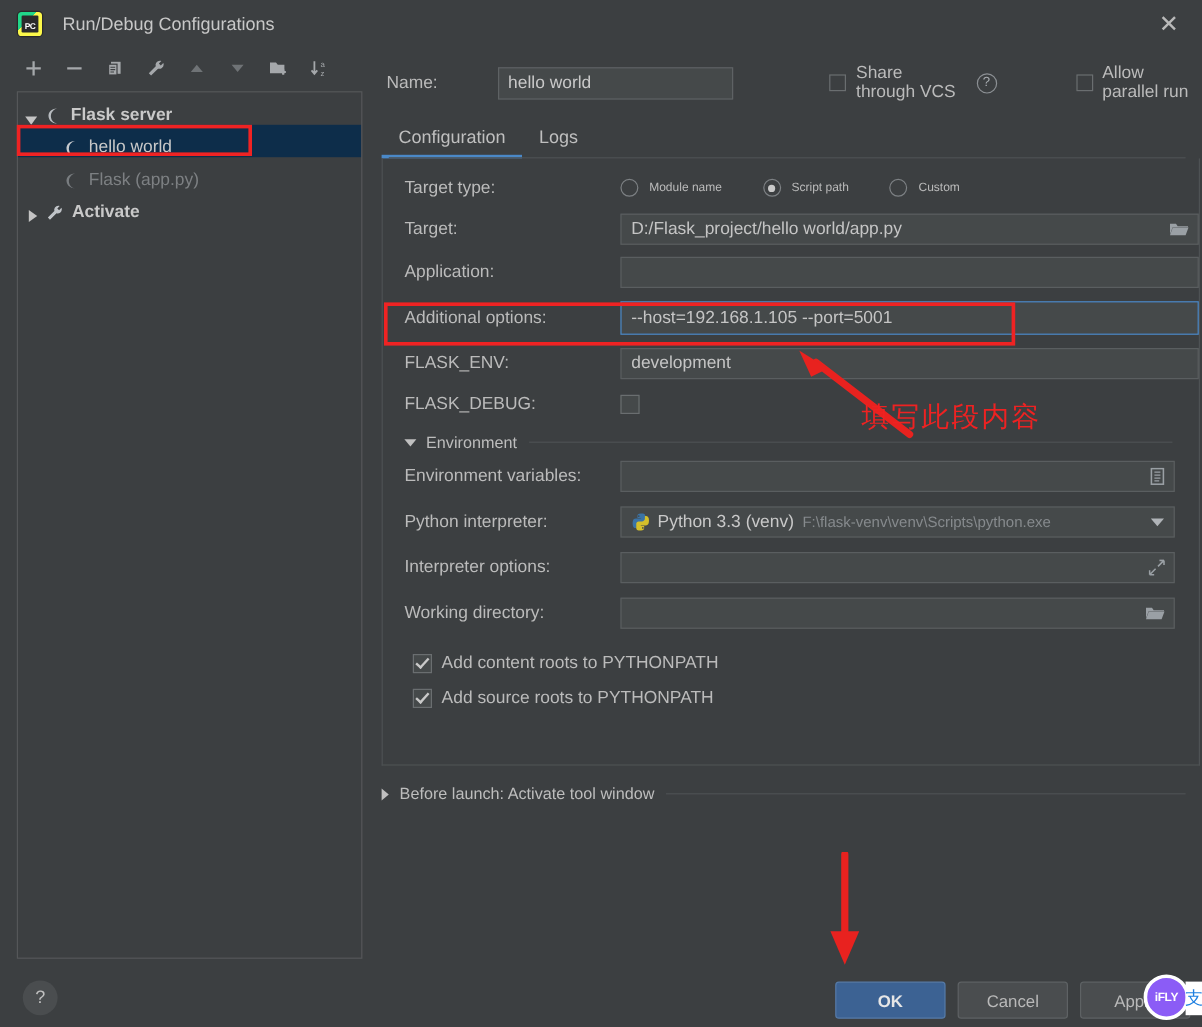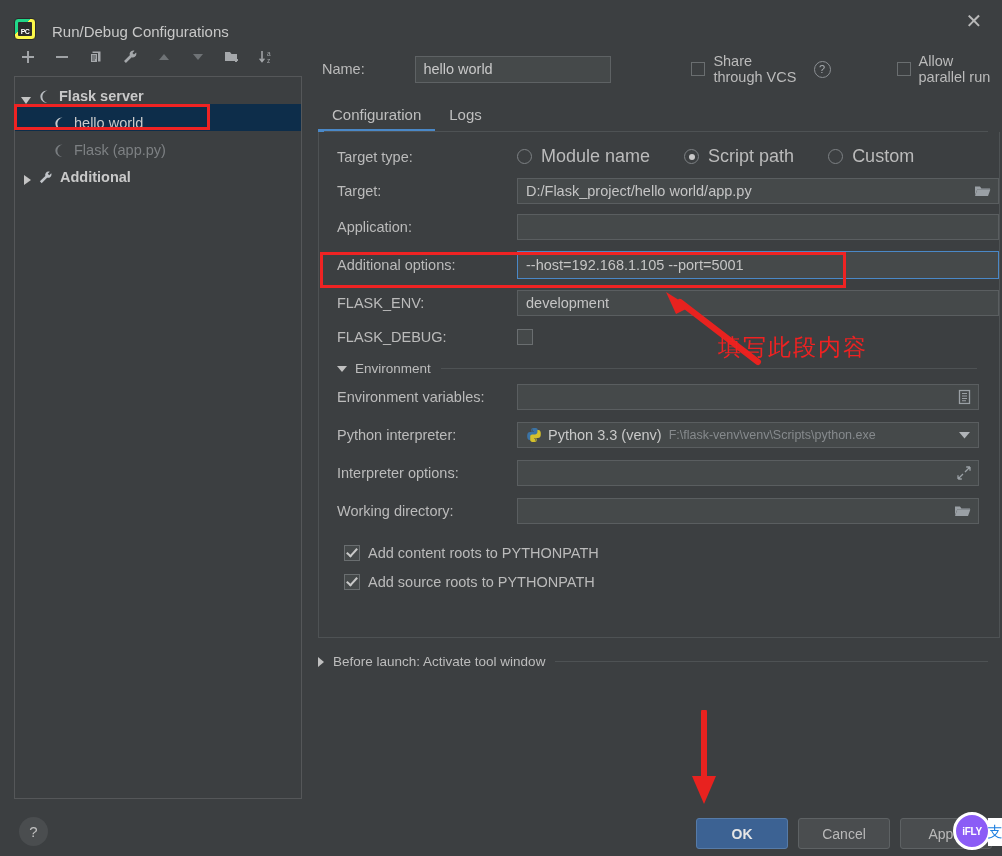--- a/index.html
+++ b/index.html
@@ -14,21 +14,21 @@
     color: #bbbbbb;
     overflow: hidden;
     position: relative;
     -webkit-font-smoothing: antialiased;
   }
 
   
   .titlebar {
     height: 40px;
     display: flex;
-    align-items: flex-end;
+    align-items: center;
     padding-left: 14px;
     position: relative;
   }
   .pc-logo {
     width: 22px; height: 22px;
     border-radius: 4px;
     background: linear-gradient(135deg,#21d789 0%,#21d789 38%,#fcf84a 38%,#fcf84a 100%);
     position: relative;
     flex: none;
     box-sizing: border-box;
@@ -290,21 +290,21 @@
     cursor: pointer;
   }
   .radio.on::after {
     content: "";
     position: absolute;
     left: 3.5px; top: 3.5px;
     width: 6px; height: 6px;
     border-radius: 50%;
     background: #c9c9c9;
   }
-  .radio-label { font-size: 18px; margin-left: 9px; margin-right: 34px; color: #bbbbbb; cursor: pointer; }
+  .radio-label { font-size: 10px; margin-left: 9px; margin-right: 34px; color: #bbbbbb; cursor: pointer; }
 
   
   .group-header {
     display: flex;
     align-items: center;
     margin: 8px 0 2px 18px;
     padding-right: 22px;
   }
   .group-header .gtitle {
     font-size: 13.5px;
@@ -525,21 +525,21 @@
       <span>Flask (app.py)</span>
     </div>
 
     <div class="tree-row group">
       <span class="arrow-r"></span>
       <span class="wrench-ico">
         <svg width="15" height="15" viewBox="0 0 16 16">
           <path d="M11.2 1.6a3.6 3.6 0 0 0-3.4 4.7L2 12.1l1.9 1.9 5.8-5.8a3.6 3.6 0 0 0 4.7-3.4c0-.5-.1-1-.3-1.4l-2.1 2.1-1.6-1.6 2.1-2.1c-.4-.2-.9-.2-1.3-.2z" fill="#c0c4c8"></path>
         </svg>
       </span>
-      <span>Additional</span>
+      <span>Activate</span>
     </div>
   </div>
 
   <div class="help-btn">?</div>
 </div>
 
 <div class="right-pane">
 
   <div class="name-row">
     <span class="lbl name-label">Name:</span>

